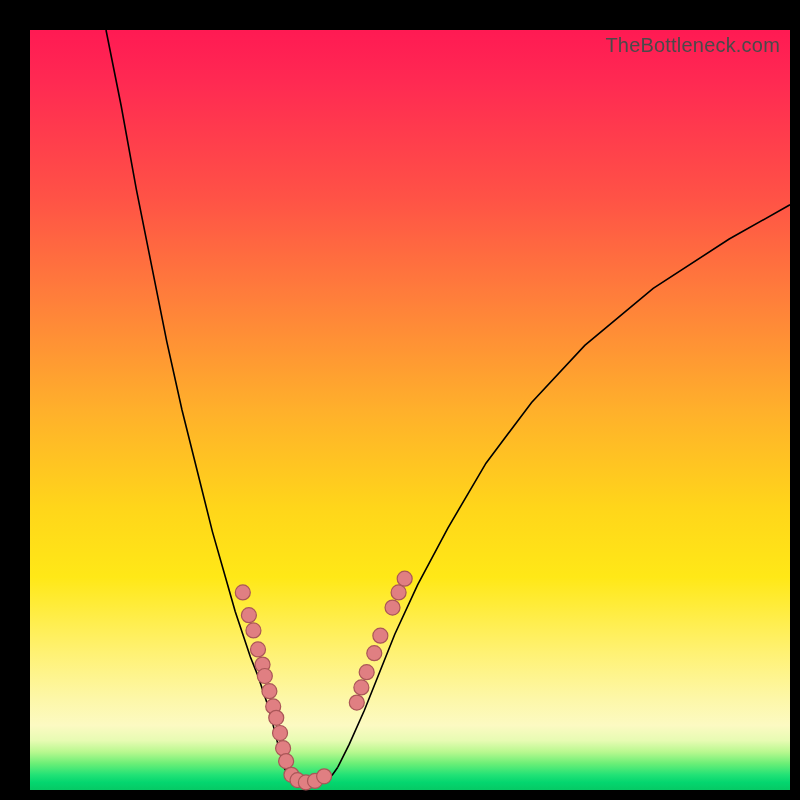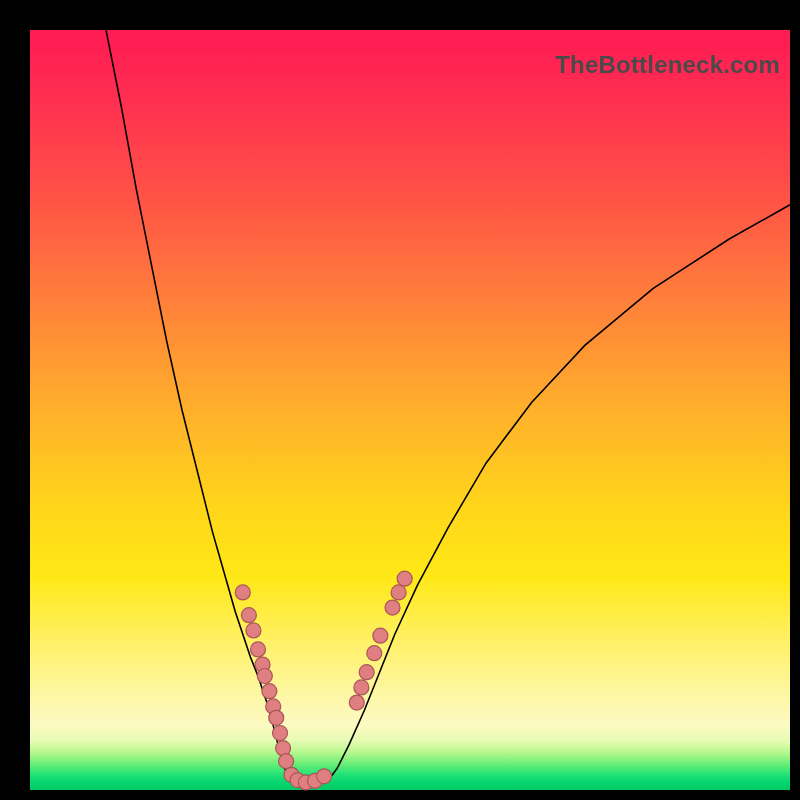--- a/index.html
+++ b/index.html
@@ -39,25 +39,25 @@
       #e7fbb3 93.5%,
       #b8f88f 95%,
       #6cef77 96.5%,
       #22e276 98%,
       #04d66f 99%,
       #06c964 100%
     );
   }
   .watermark {
     position: absolute;
-    top: 21px;
+    top: 4px;
     right: 10px;
     color: #4a4a4a;
-    font-size: 24px;
-    font-weight: 700;
+    font-size: 20px;
+    font-weight: 400;
     letter-spacing: 0.2px;
     user-select: none;
   }
   svg.overlay {
     position: absolute;
     left: 0;
     top: 0;
     width: 760px;
     height: 760px;
     overflow: visible;

